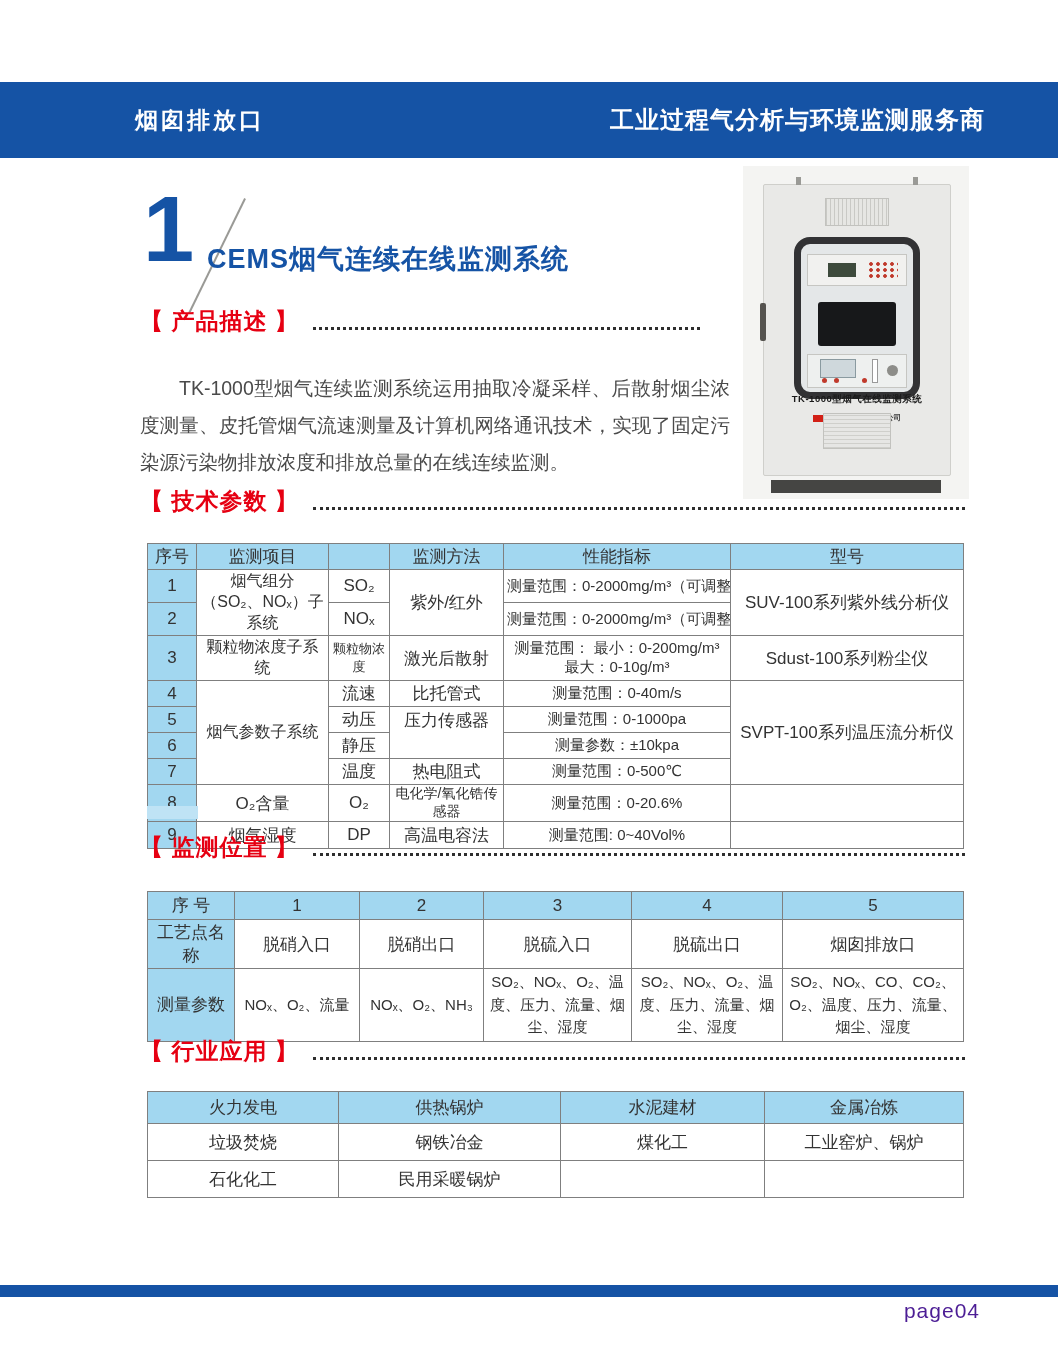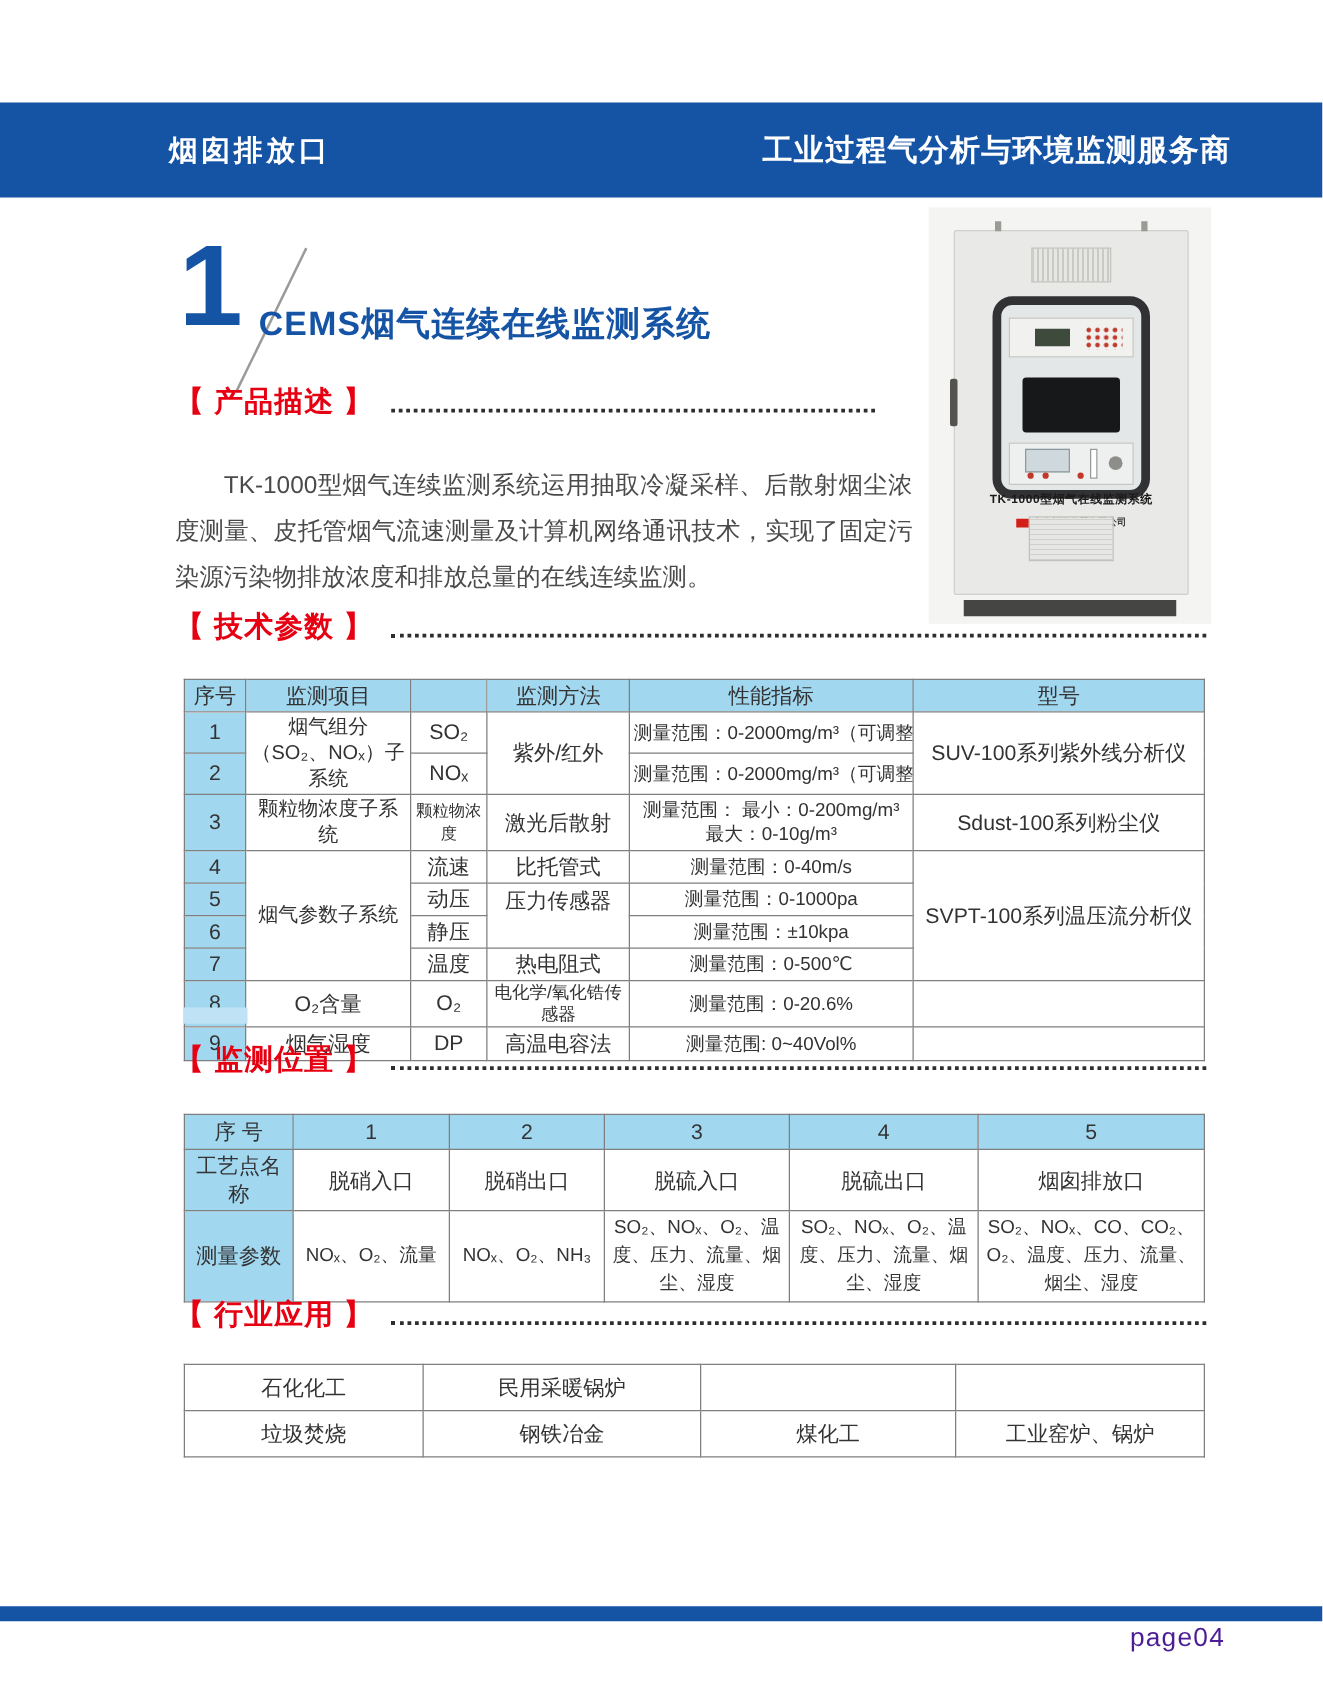--- a/index.html
+++ b/index.html
@@ -196,21 +196,21 @@
   </tr>
   <tr>
     <td class="blue" style="height:22px">5</td>
     <td>动压</td>
     <td rowspan="2" class="vtop">压力传感器</td>
     <td class="perf">测量范围：0-1000pa</td>
   </tr>
   <tr>
     <td class="blue" style="height:22px">6</td>
     <td>静压</td>
-    <td class="perf">测量范围：±10kpa</td>
+    <td class="perf">测量参数：±10kpa</td>
   </tr>
   <tr>
     <td class="blue" style="height:22px">7</td>
     <td>温度</td>
     <td>热电阻式</td>
     <td class="perf">测量范围：0-500℃</td>
   </tr>
   <tr>
     <td class="blue" style="height:27px">8</td>
     <td>O₂含量</td>
@@ -279,29 +279,35 @@
 </div>
 
 <table class="ind-table">
   <colgroup>
       <col style="width:191px">
       <col style="width:222px">
       <col style="width:204px">
       <col style="width:199px">
     </colgroup>
   <tbody>
+      <tr>
+    <th class="blue" style="height:32px">火力发电</th>
+    <th class="blue">供热锅炉</th>
+    <th class="blue">水泥建材</th>
+    <th class="blue">金属冶炼</th>
+  </tr>
+  <tr>
+    <td style="height:37px">垃圾焚烧</td>
+    <td>钢铁冶金</td>
+    <td>煤化工</td>
+    <td>工业窑炉、锅炉</td>
+  </tr>
   <tr>
     <td style="height:37px">石化化工</td>
     <td>民用采暖锅炉</td>
     <td></td>
     <td></td>
   </tr>
-  <tr>
-    <td style="height:37px">垃圾焚烧</td>
-    <td>钢铁冶金</td>
-    <td>煤化工</td>
-    <td>工业窑炉、锅炉</td>
-  </tr>
 </tbody>
   </table>
 
 <div class="footer-bar"></div>
 <div class="page-num">page04</div>
 
 </body></html>

